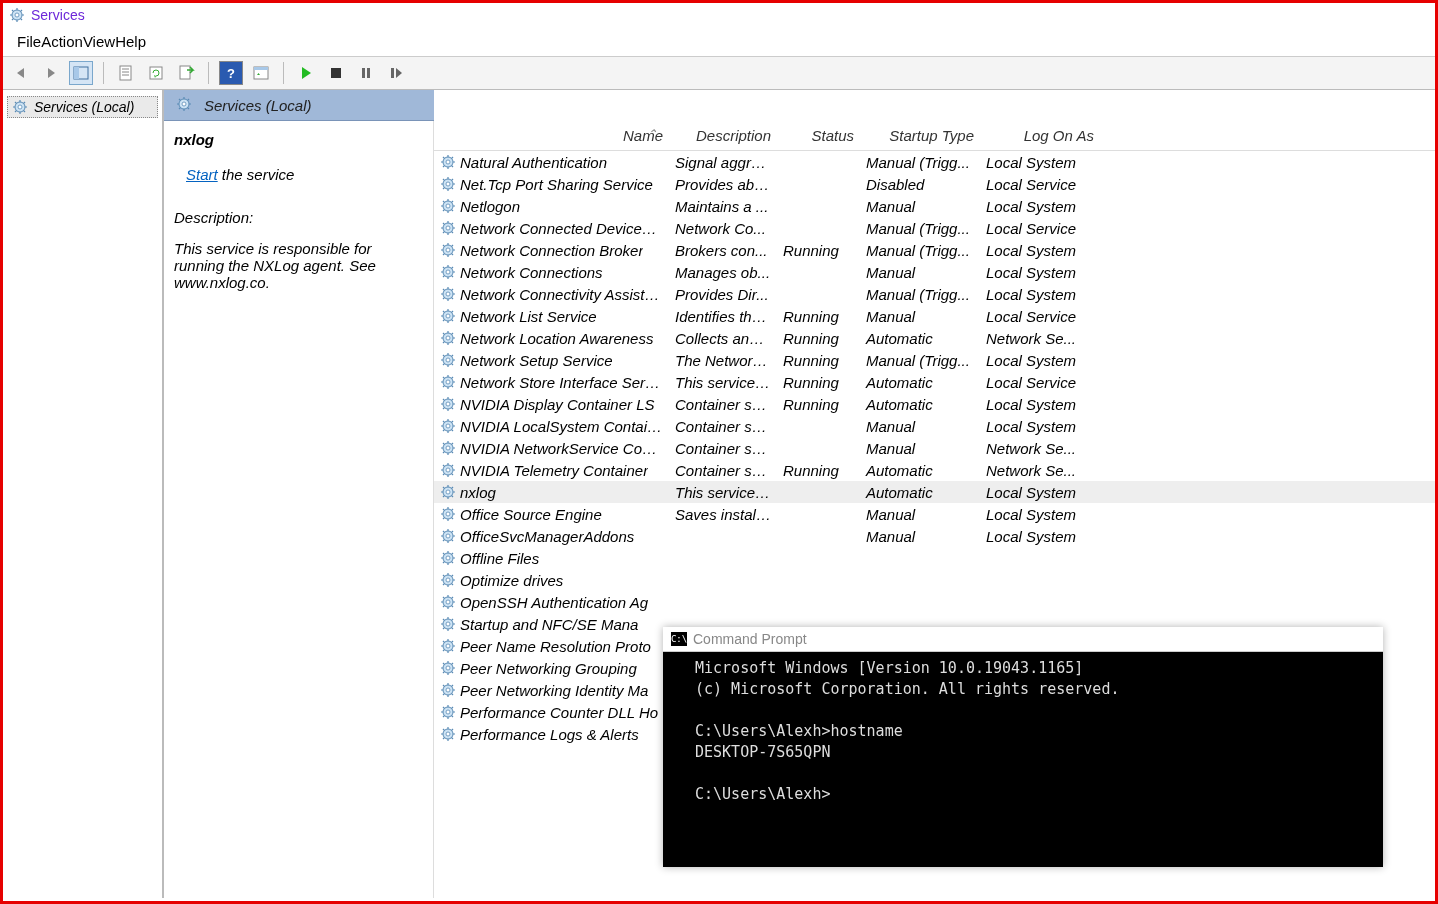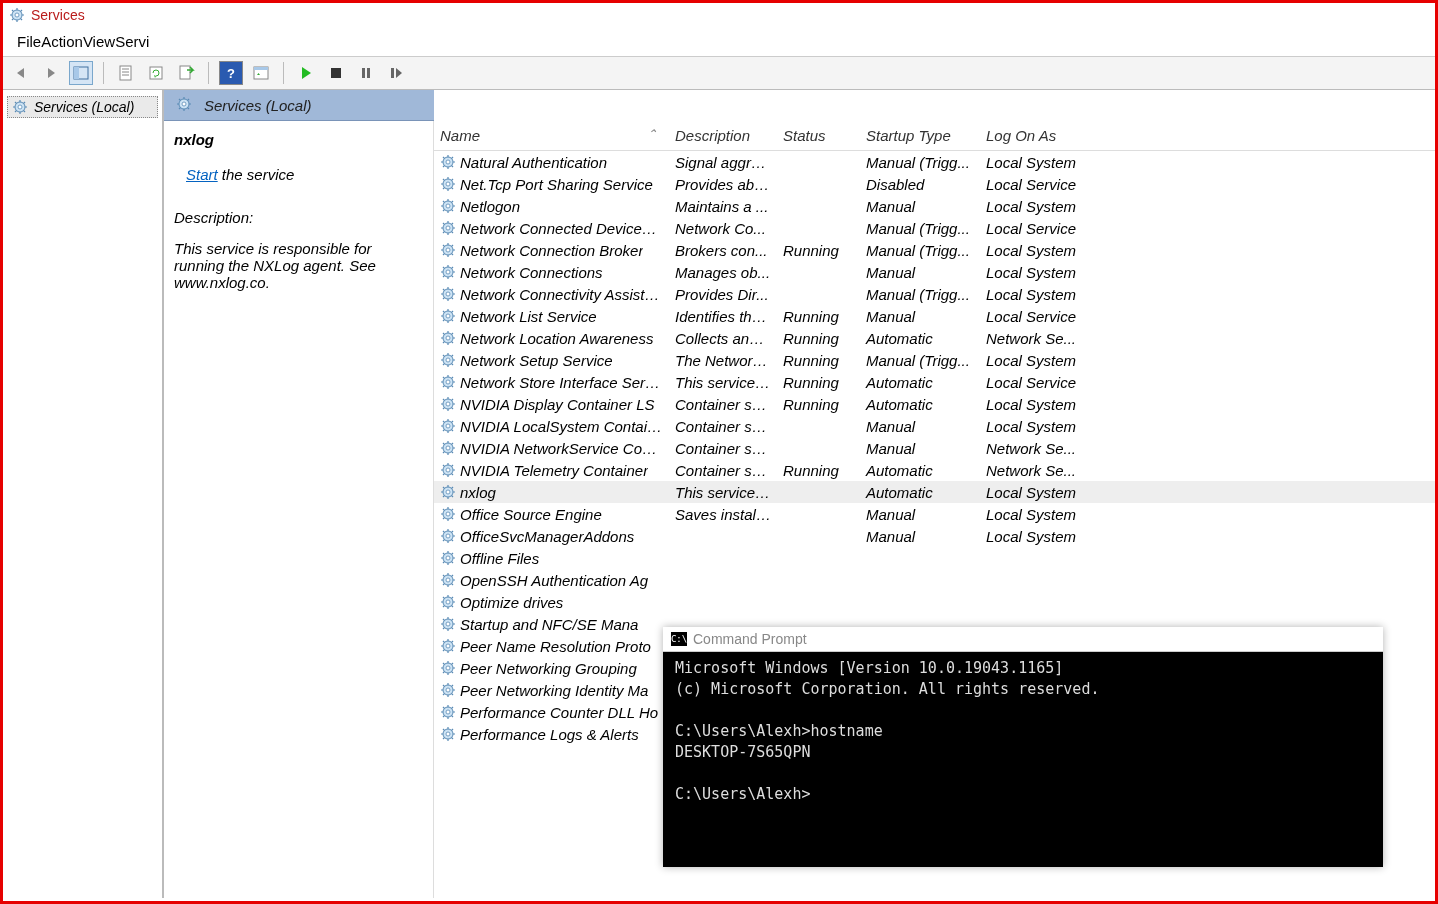--- a/index.html
+++ b/index.html
@@ -11,21 +11,21 @@
     height: 904px;
     overflow: hidden;
     position: relative;
     border: 3px solid #e60000;
   }
   .titlebar {
     display: flex;
     align-items: center;
     padding: 4px 6px;
     background: #fff;
-    color: #b91c1c;
+    color: #6d28d9;
   }
   .titlebar .icon { margin-right: 6px; }
   .menubar {
     display: flex;
     padding: 6px 14px;
     font-size: 15px;
     border-bottom: 1px solid #ccc;
   }
   .menubar span { cursor: default; }
   .toolbar {
@@ -98,20 +98,21 @@
     flex: 1;
     overflow: hidden;
     position: relative;
   }
   .cols {
     display: flex;
     border-bottom: 1px solid #ddd;
     font-size: 15px;
     color: #333;
     padding: 4px 0;
+    text-align: right;
   }
   .col { padding: 2px 6px; position: relative; }
   .col.sorted::after {
     content: "⌃";
     position: absolute;
     right: 12px;
     top: 2px;
     color: #888;
     font-size: 12px;
   }
@@ -165,20 +166,21 @@
     background: #000;
     color: #fff;
     font-size: 9px;
     display: flex; align-items: center; justify-content: center;
     font-family: monospace;
   }
   .cmd-body {
     padding: 6px 12px;
     white-space: pre;
     line-height: 1.4;
+    margin-left: 20px;
   }
   svg { display: block; }
 </style>
 </head>
 <body>
 
 <svg width="0" height="0" style="position:absolute">
   <defs>
     <g id="gear">
       <circle cx="8" cy="8" r="5" fill="#cde3f4" stroke="#5a8bb5" stroke-width="1"></circle>
@@ -203,21 +205,21 @@
         <use href="#gear"></use>
       </svg>
   </span>
   <span>Services</span>
 </div>
 
 <div class="menubar">
   <span>File</span>
   <span>Action</span>
   <span>View</span>
-  <span>Servi</span>
+  <span>Help</span>
 </div>
 
 <div class="toolbar">
   <div class="tbtn">
     <svg width="18" height="18">
         <path d="M12 4 L5 9 L12 14 Z" fill="#888"></path>
       </svg>
   </div>
   <div class="tbtn">
     <svg width="18" height="18">
@@ -548,33 +550,33 @@
               <div class="c-desc"></div>
               <div class="c-status"></div>
               <div class="c-startup"></div>
               <div class="c-logon"></div>
             </div>
             <div class="row">
               <div class="c-name">
                 <svg class="gear-icon" width="16" height="16">
                   <use href="#gear"></use>
                 </svg>
+                <span class="txt">Optimize drives</span>
+              </div>
+              <div class="c-desc"></div>
+              <div class="c-status"></div>
+              <div class="c-startup"></div>
+              <div class="c-logon"></div>
+            </div>
+            <div class="row">
+              <div class="c-name">
+                <svg class="gear-icon" width="16" height="16">
+                  <use href="#gear"></use>
+                </svg>
                 <span class="txt">OpenSSH Authentication Ag</span>
-              </div>
-              <div class="c-desc"></div>
-              <div class="c-status"></div>
-              <div class="c-startup"></div>
-              <div class="c-logon"></div>
-            </div>
-            <div class="row">
-              <div class="c-name">
-                <svg class="gear-icon" width="16" height="16">
-                  <use href="#gear"></use>
-                </svg>
-                <span class="txt">Optimize drives</span>
               </div>
               <div class="c-desc"></div>
               <div class="c-status"></div>
               <div class="c-startup"></div>
               <div class="c-logon"></div>
             </div>
             <div class="row">
               <div class="c-name">
                 <svg class="gear-icon" width="16" height="16">
                   <use href="#gear"></use>

